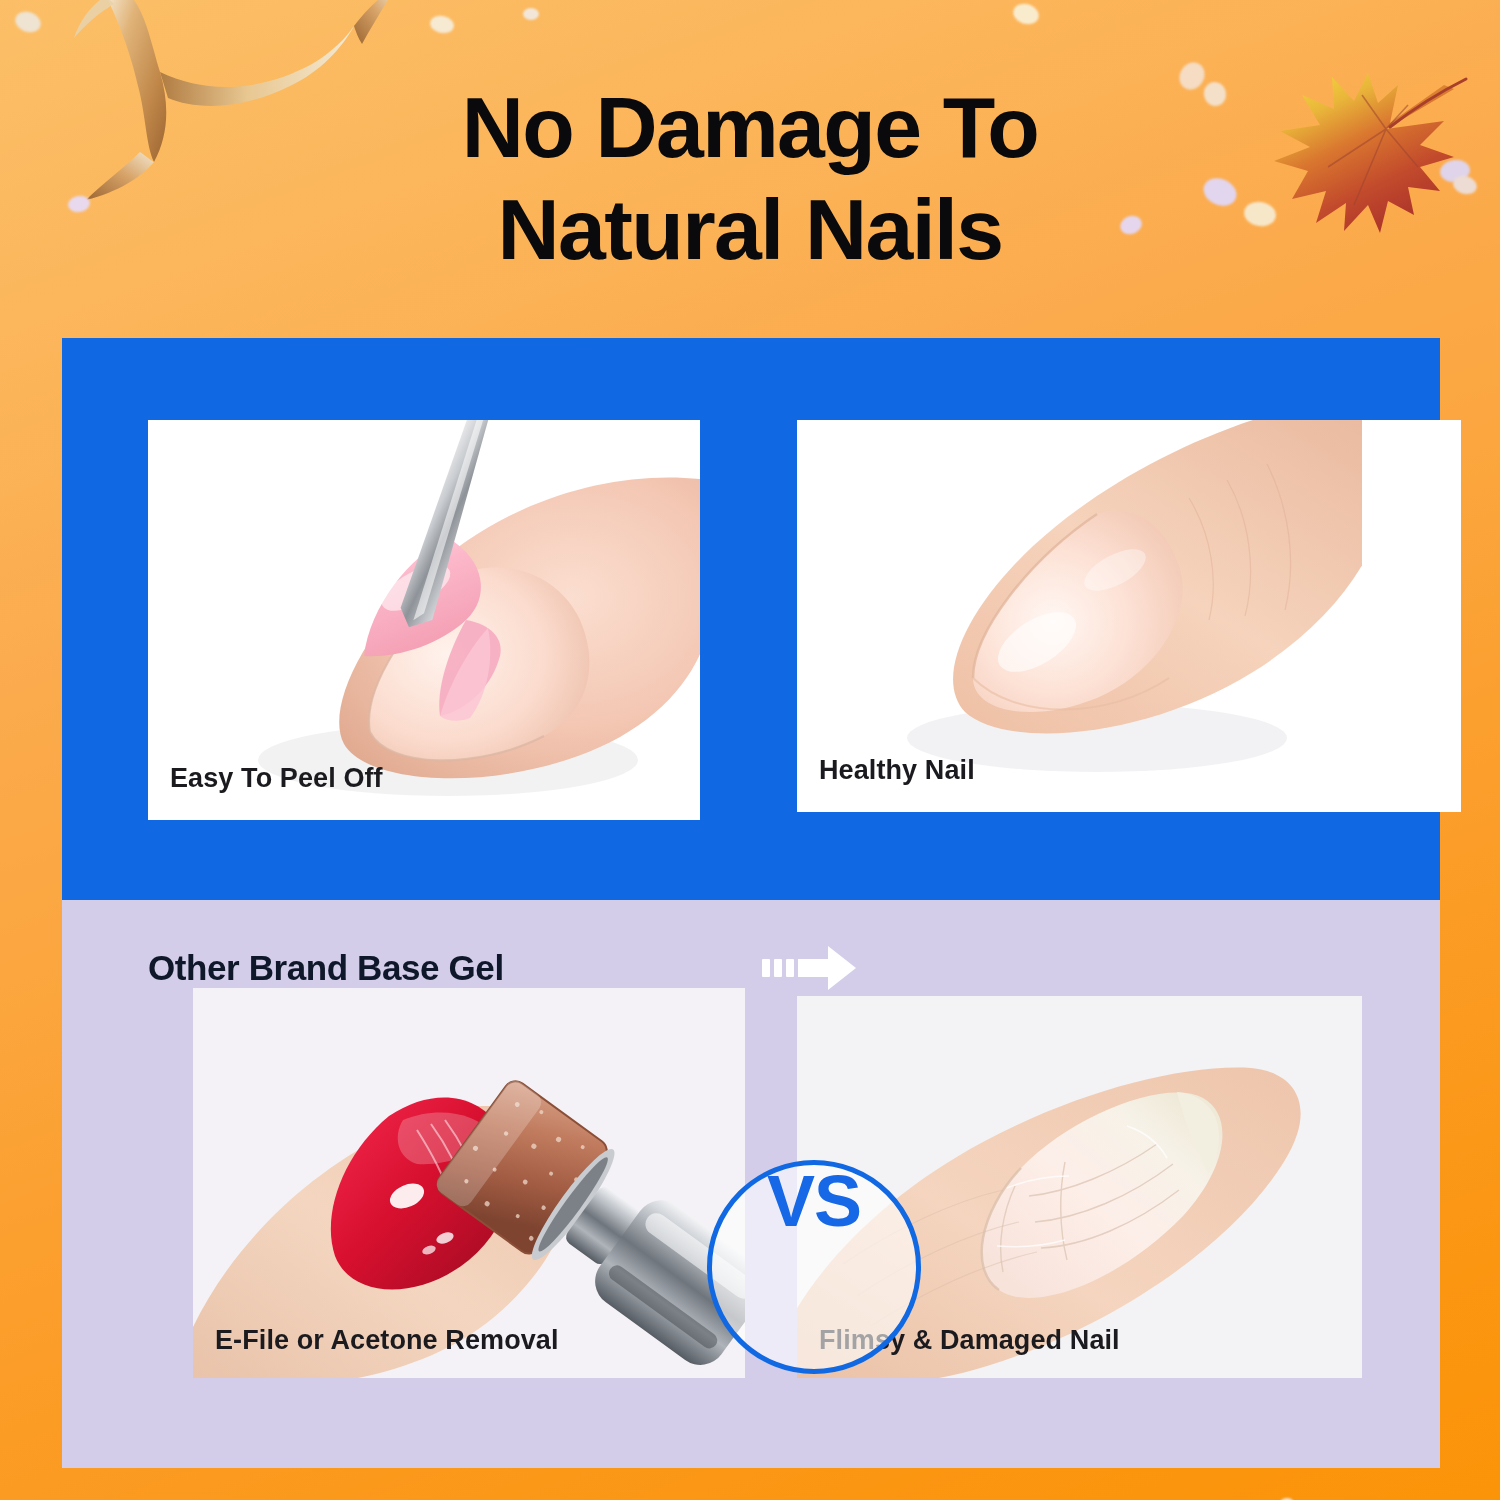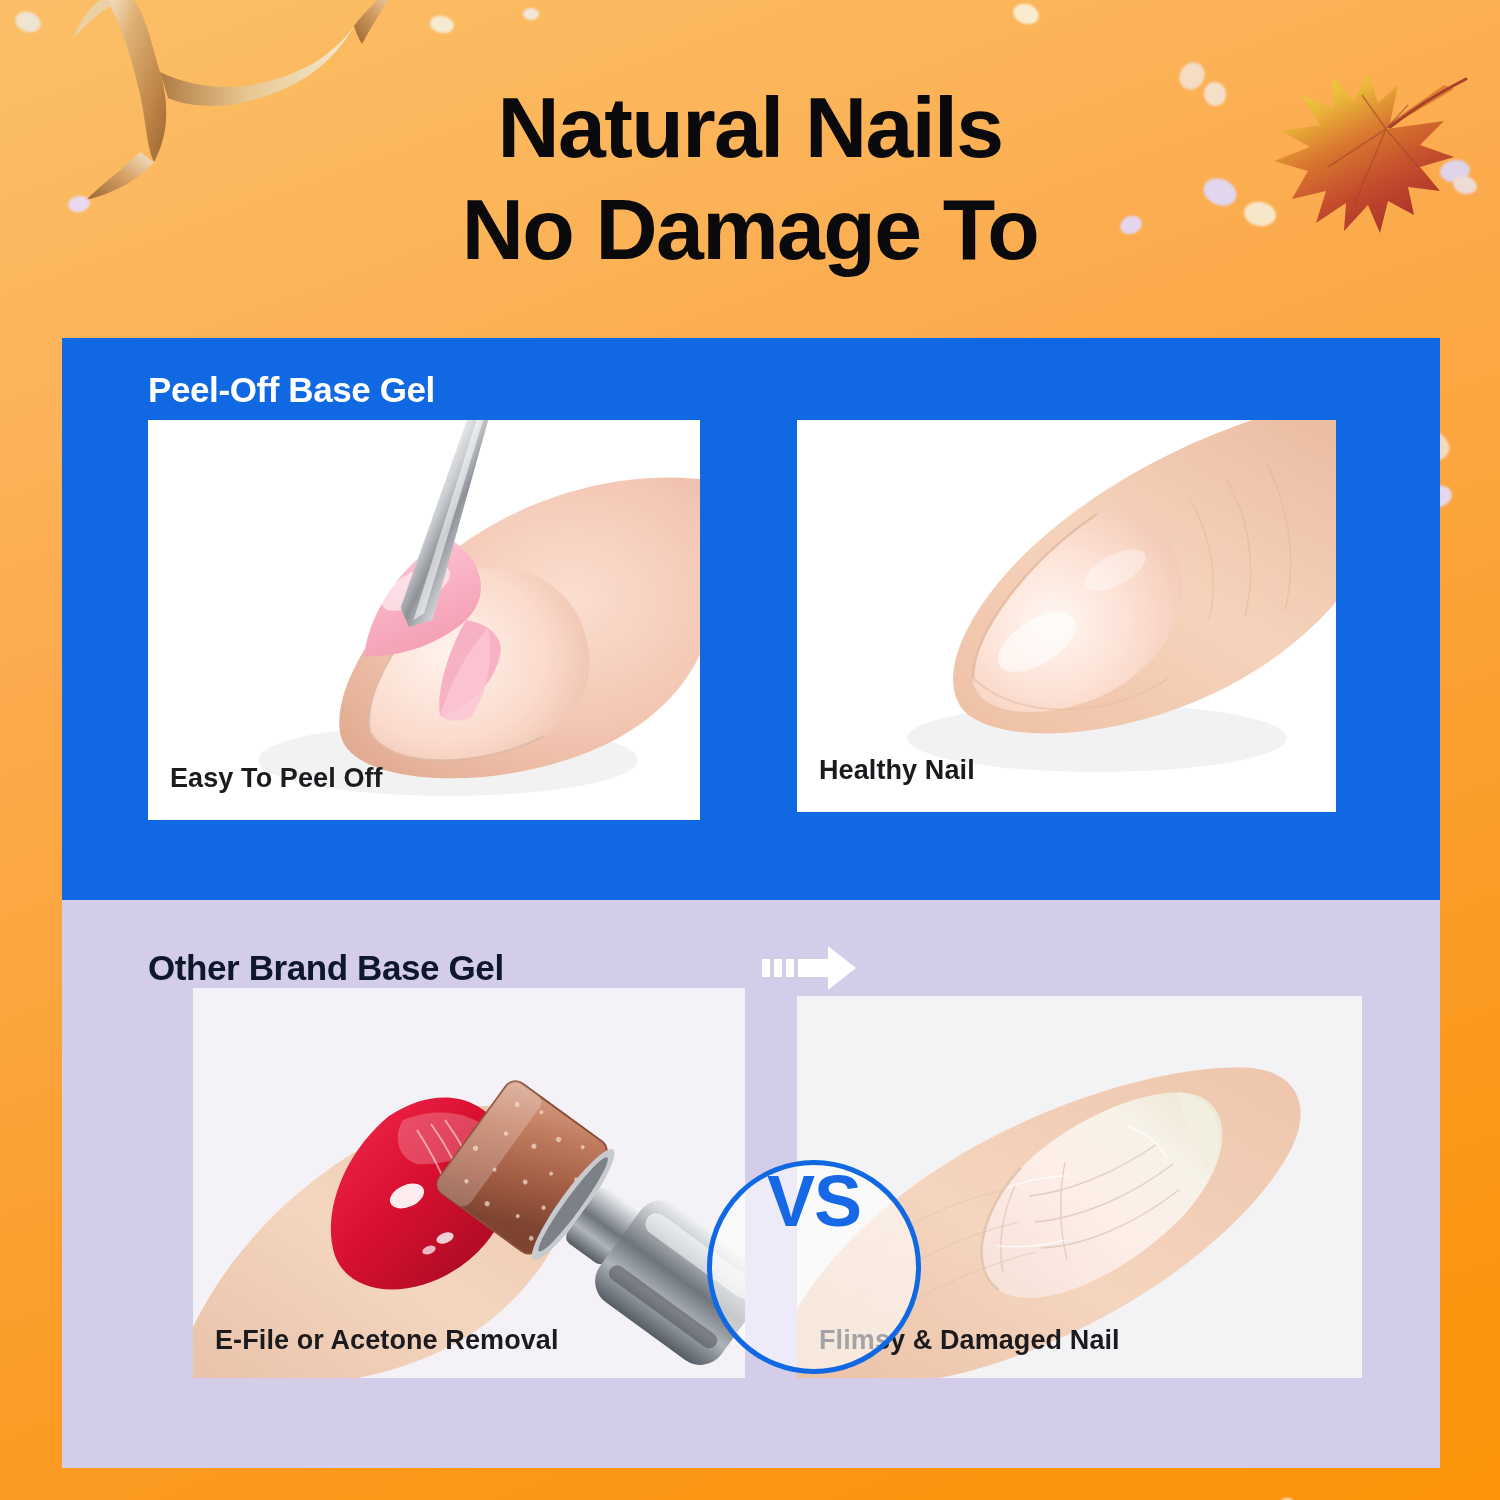--- a/index.html
+++ b/index.html
@@ -69,21 +69,21 @@
   .half-top .half-title    { top: 32px; color: #ffffff; }
   .half-bottom .half-title { top: 48px; color: #0f172a; }
 
   
   .card {
     position: absolute;
     overflow: hidden;
     background: #ffffff;
   }
   .card-tl { left: 86px;  top: 82px;  width: 552px; height: 400px; }
-  .card-tr { left: 735px; top: 82px;  width: 539px; height: 392px; }
+  .card-tr { left: 735px; top: 82px;  width: 664px; height: 392px; }
   .card-bl { left: 86px;  top: 88px;  width: 552px; height: 390px; background: #f4f2f6; margin-left: 45px; }
   .card-br { left: 735px; top: 96px;  width: 565px; height: 382px; background: #fca5a5; }
 
   .card-caption {
     position: absolute;
     left: 22px;
     bottom: 26px;
     font-size: 27px;
     font-weight: 700;
     color: #1b1b1f;
@@ -217,28 +217,27 @@
       <div class="confetti" style="left: 1440px; top: 160px; width: 30px; height: 22px; background: rgb(223, 212, 234); transform: rotate(-8deg);"></div>
       <div class="confetti" style="left: 1453px; top: 176px; width: 24px; height: 18px; background: rgb(237, 220, 212); transform: rotate(16deg);"></div>
       <div class="confetti" style="left: 1244px; top: 202px; width: 32px; height: 24px; background: rgb(247, 231, 201); transform: rotate(10deg);"></div>
       <div class="confetti" style="left: 1120px; top: 216px; width: 22px; height: 18px; background: rgb(229, 214, 238); transform: rotate(-22deg);"></div>
       <div class="confetti" style="left: 1410px; top: 430px; width: 40px; height: 30px; background: rgb(246, 217, 194); transform: rotate(22deg);"></div>
       <div class="confetti" style="left: 1424px; top: 486px; width: 28px; height: 21px; background: rgb(230, 215, 239); transform: rotate(-16deg);"></div>
       <div class="confetti" style="left: 1280px; top: 1498px; width: 14px; height: 10px; background: rgb(244, 226, 204); transform: rotate(0deg);"></div>
     </div>
 
   <h1 class="heading">
+    <span class="line">No Damage To</span>
     <span class="line">Natural Nails</span>
-    <span class="line">No Damage To</span>
   </h1>
 
   <div class="panel">
 
     <section class="half half-top">
-      <h2 class="half-title">Peel-Off Base Gel</h2>
 
       <figure class="card card-tl">
         <svg viewBox="0 0 552 400" width="552" height="400" preserveAspectRatio="xMidYMid slice">
           <defs>
             <radialGradient id="sk1" cx="0.62" cy="0.4" r="0.8">
               <stop offset="0%" stop-color="#fbded0"></stop>
               <stop offset="55%" stop-color="#f3c6b2"></stop>
               <stop offset="100%" stop-color="#e0a98f"></stop>
             </radialGradient>
             <linearGradient id="gel1" x1="0" y1="0" x2="0.4" y2="1">

